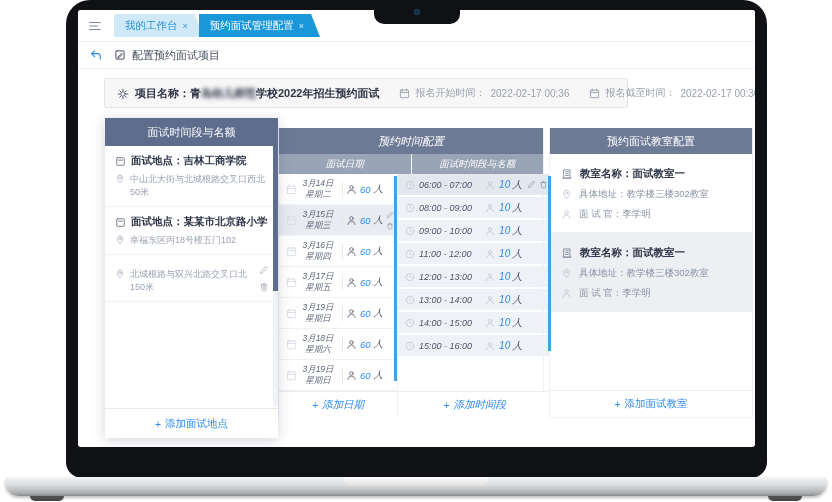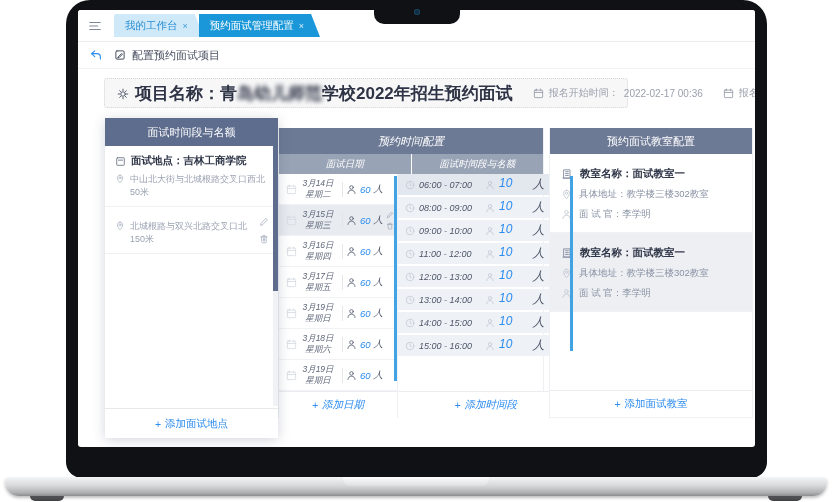--- a/index.html
+++ b/index.html
@@ -46,21 +46,21 @@
   .toolbar { position:absolute; top:32px; left:0; right:0; height:27px;
     display:flex; align-items:center; border-bottom:1px solid #f2f2f2; }
   .back-btn { width:36px; display:flex; justify-content:center; color:#2d8cf0; cursor:pointer; }
   .toolbar-title { display:flex; align-items:center; gap:6px; font-size:11px; color:#454c5d; }
 
   
   .project-bar { position:absolute; top:68px; left:26px; width:524px; height:30px;
     background:#f7f7f8; border:1px dotted #d5d5d5; border-radius:3px;
     display:flex; align-items:center; padding:0 12px; font-size:11px; }
   .gear { color:#545b6b; margin-right:6px; }
-  .project-name { color:#2e3445; font-weight:bold; font-size:17px; white-space:nowrap; }
+  .project-name { color:#2e3445; font-weight:bold; font-size:11px; white-space:nowrap; }
   .redacted { filter:blur(2px); }
   .date-item { display:flex; align-items:center; gap:5px; color:#9aa0ac;
     font-size:10px; margin-left:20px; white-space:nowrap; }
 
   
   .left-panel { position:absolute; top:108px; left:27px; width:173px; height:320px;
     background:#fff; box-shadow:0 2px 12px rgba(55,65,90,.22);
     display:flex; flex-direction:column; z-index:10; }
   .lp-header { flex:none; height:28px; background:#5e6c8d; color:#fff; font-size:11px;
     display:flex; align-items:center; justify-content:center; }
@@ -112,21 +112,21 @@
     font-size:10.5px; cursor:pointer; background:#fff; }
   .slots-col { flex:1; display:flex; flex-direction:column; position:relative;
     border-left:1px solid #f0f1f4; }
   .slots-list { overflow:hidden; }
   .slot-row { height:21px; margin-bottom:2px; background:#eef1f6; display:flex;
     align-items:center; padding:0 3px 0 7px; gap:4px; cursor:pointer; }
   .slot-row.selected { background:#e3e7ee; }
   .sr-clock { color:#c3c9d4; }
   .sr-time { font-size:9px; color:#4d5568; width:62px; white-space:nowrap; }
   .sr-person { color:#c3c9d4; }
-  .sr-quota { font-size:12px; color:#4d5568; display:flex; gap:20px; align-items:flex-start; }
+  .sr-quota { font-size:10px; color:#4d5568; display:flex; gap:2px; align-items:center; }
   .sr-actions { display:flex; gap:3px; color:#8d96a8; margin-left:1px; }
   .scroll-blue { position:absolute; right:0; top:2px; width:3px; background:#41a3e4; z-index:3; }
   .dates-scroll { height:205px; }
   .slots-scroll { height:175px; }
 
   
   .right-col { position:absolute; top:118px; left:471px; width:204px; height:290px;
     display:flex; flex-direction:column; border:1px solid #eef0f3; border-top:none; background:#fff; }
   .rc-card { padding:9px 11px 8px; border-bottom:1px solid #f0f1f4; cursor:pointer; }
   .rc-card.selected { background:#edeff3; }
@@ -226,20 +226,39 @@
                   <svg class="ic" width="10" height="10" viewBox="0 0 16 16">
                     <path d="M8 1.8c-2.5 0-4.3 1.9-4.3 4.4C3.7 9.5 8 14.2 8 14.2s4.3-4.7 4.3-8C12.3 3.7 10.5 1.8 8 1.8z"></path>
                     <circle cx="8" cy="6.1" r="1.7"></circle>
                   </svg>
                   <span>中山北大街与北城根路交叉口西北50米</span>
                 </div>
               </div>
 
             </div>
 
+            <div class="lp-item">
+              <div class="lp-main">
+                <div class="lp-title">
+                  <svg class="ic" width="11" height="11" viewBox="0 0 16 16">
+                    <rect x="2.5" y="2.5" width="11" height="11" rx="1"></rect>
+                    <line x1="5" y1="6" x2="11" y2="6"></line>
+                  </svg>
+                  <span>面试地点：某某市北京路小学</span>
+                </div>
+                <div class="lp-addr">
+                  <svg class="ic" width="10" height="10" viewBox="0 0 16 16">
+                    <path d="M8 1.8c-2.5 0-4.3 1.9-4.3 4.4C3.7 9.5 8 14.2 8 14.2s4.3-4.7 4.3-8C12.3 3.7 10.5 1.8 8 1.8z"></path>
+                    <circle cx="8" cy="6.1" r="1.7"></circle>
+                  </svg>
+                  <span>幸福东区丙18号楼五门102</span>
+                </div>
+              </div>
+
+            </div>
 
             <div class="lp-item">
               <div class="lp-main">
                 <div class="lp-addr">
                   <svg class="ic" width="10" height="10" viewBox="0 0 16 16">
                     <path d="M8 1.8c-2.5 0-4.3 1.9-4.3 4.4C3.7 9.5 8 14.2 8 14.2s4.3-4.7 4.3-8C12.3 3.7 10.5 1.8 8 1.8z"></path>
                     <circle cx="8" cy="6.1" r="1.7"></circle>
                   </svg>
                   <span>北城根路与双兴北路交叉口北150米</span>
                 </div>

